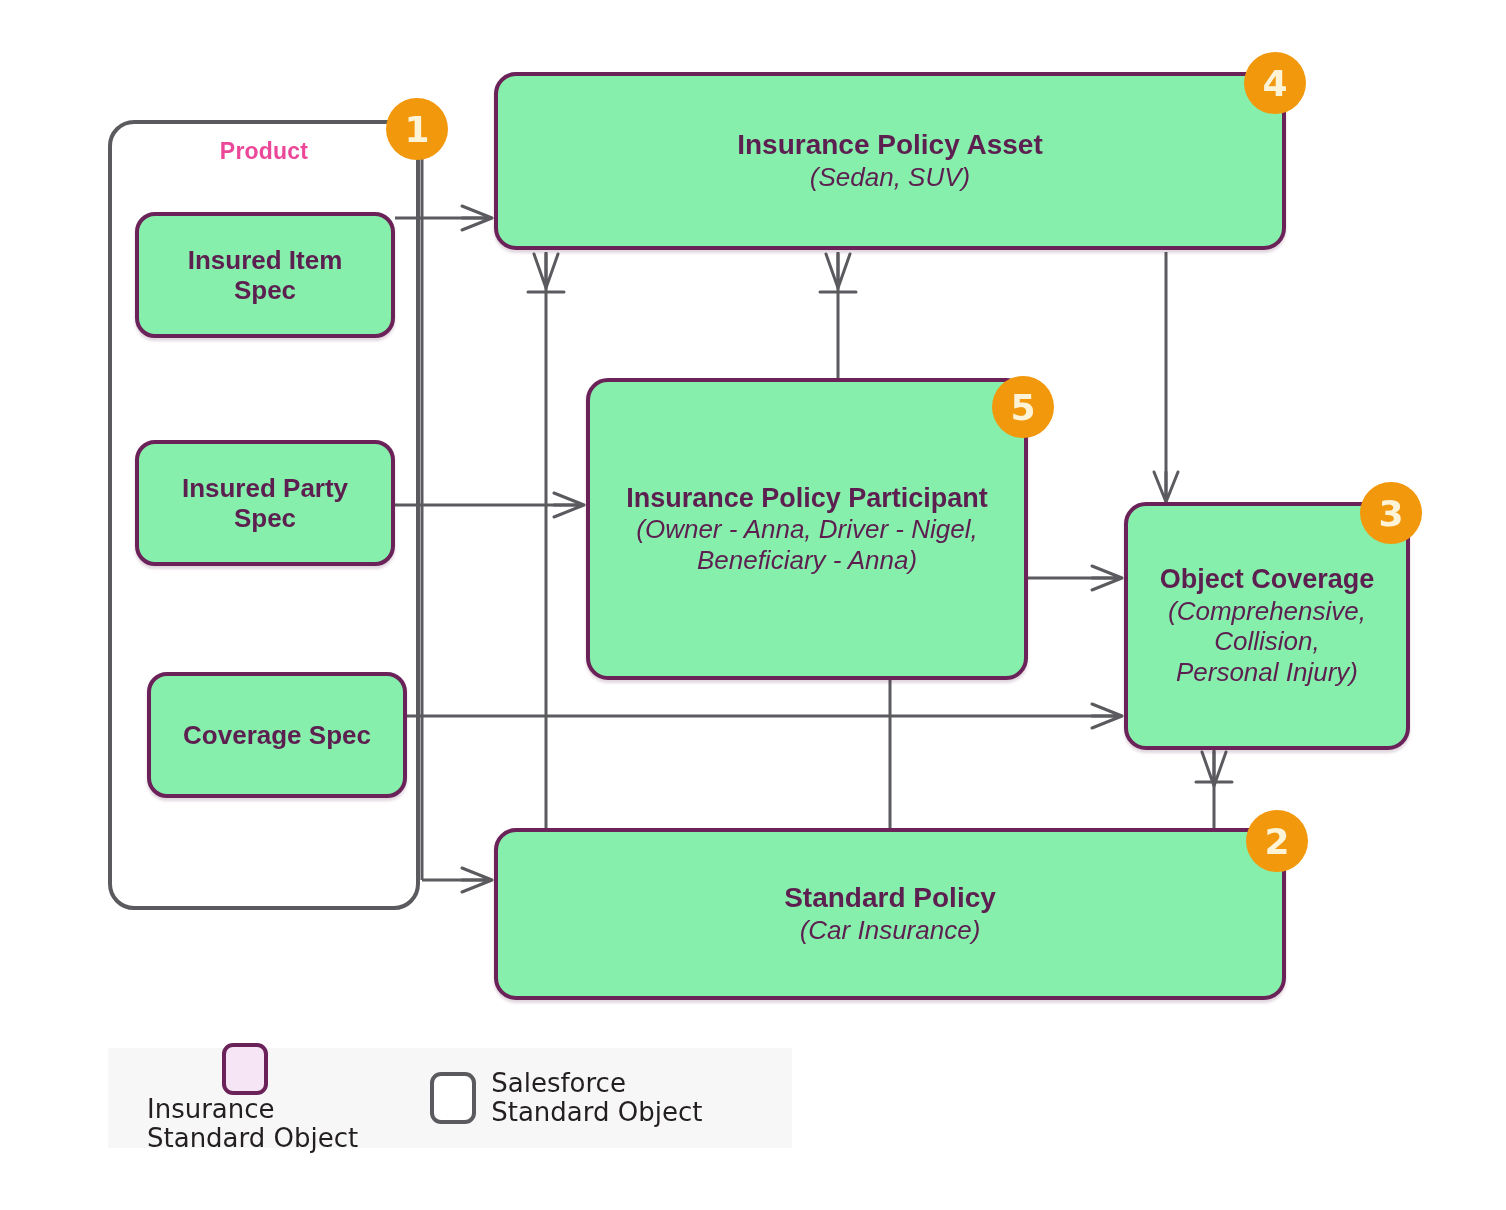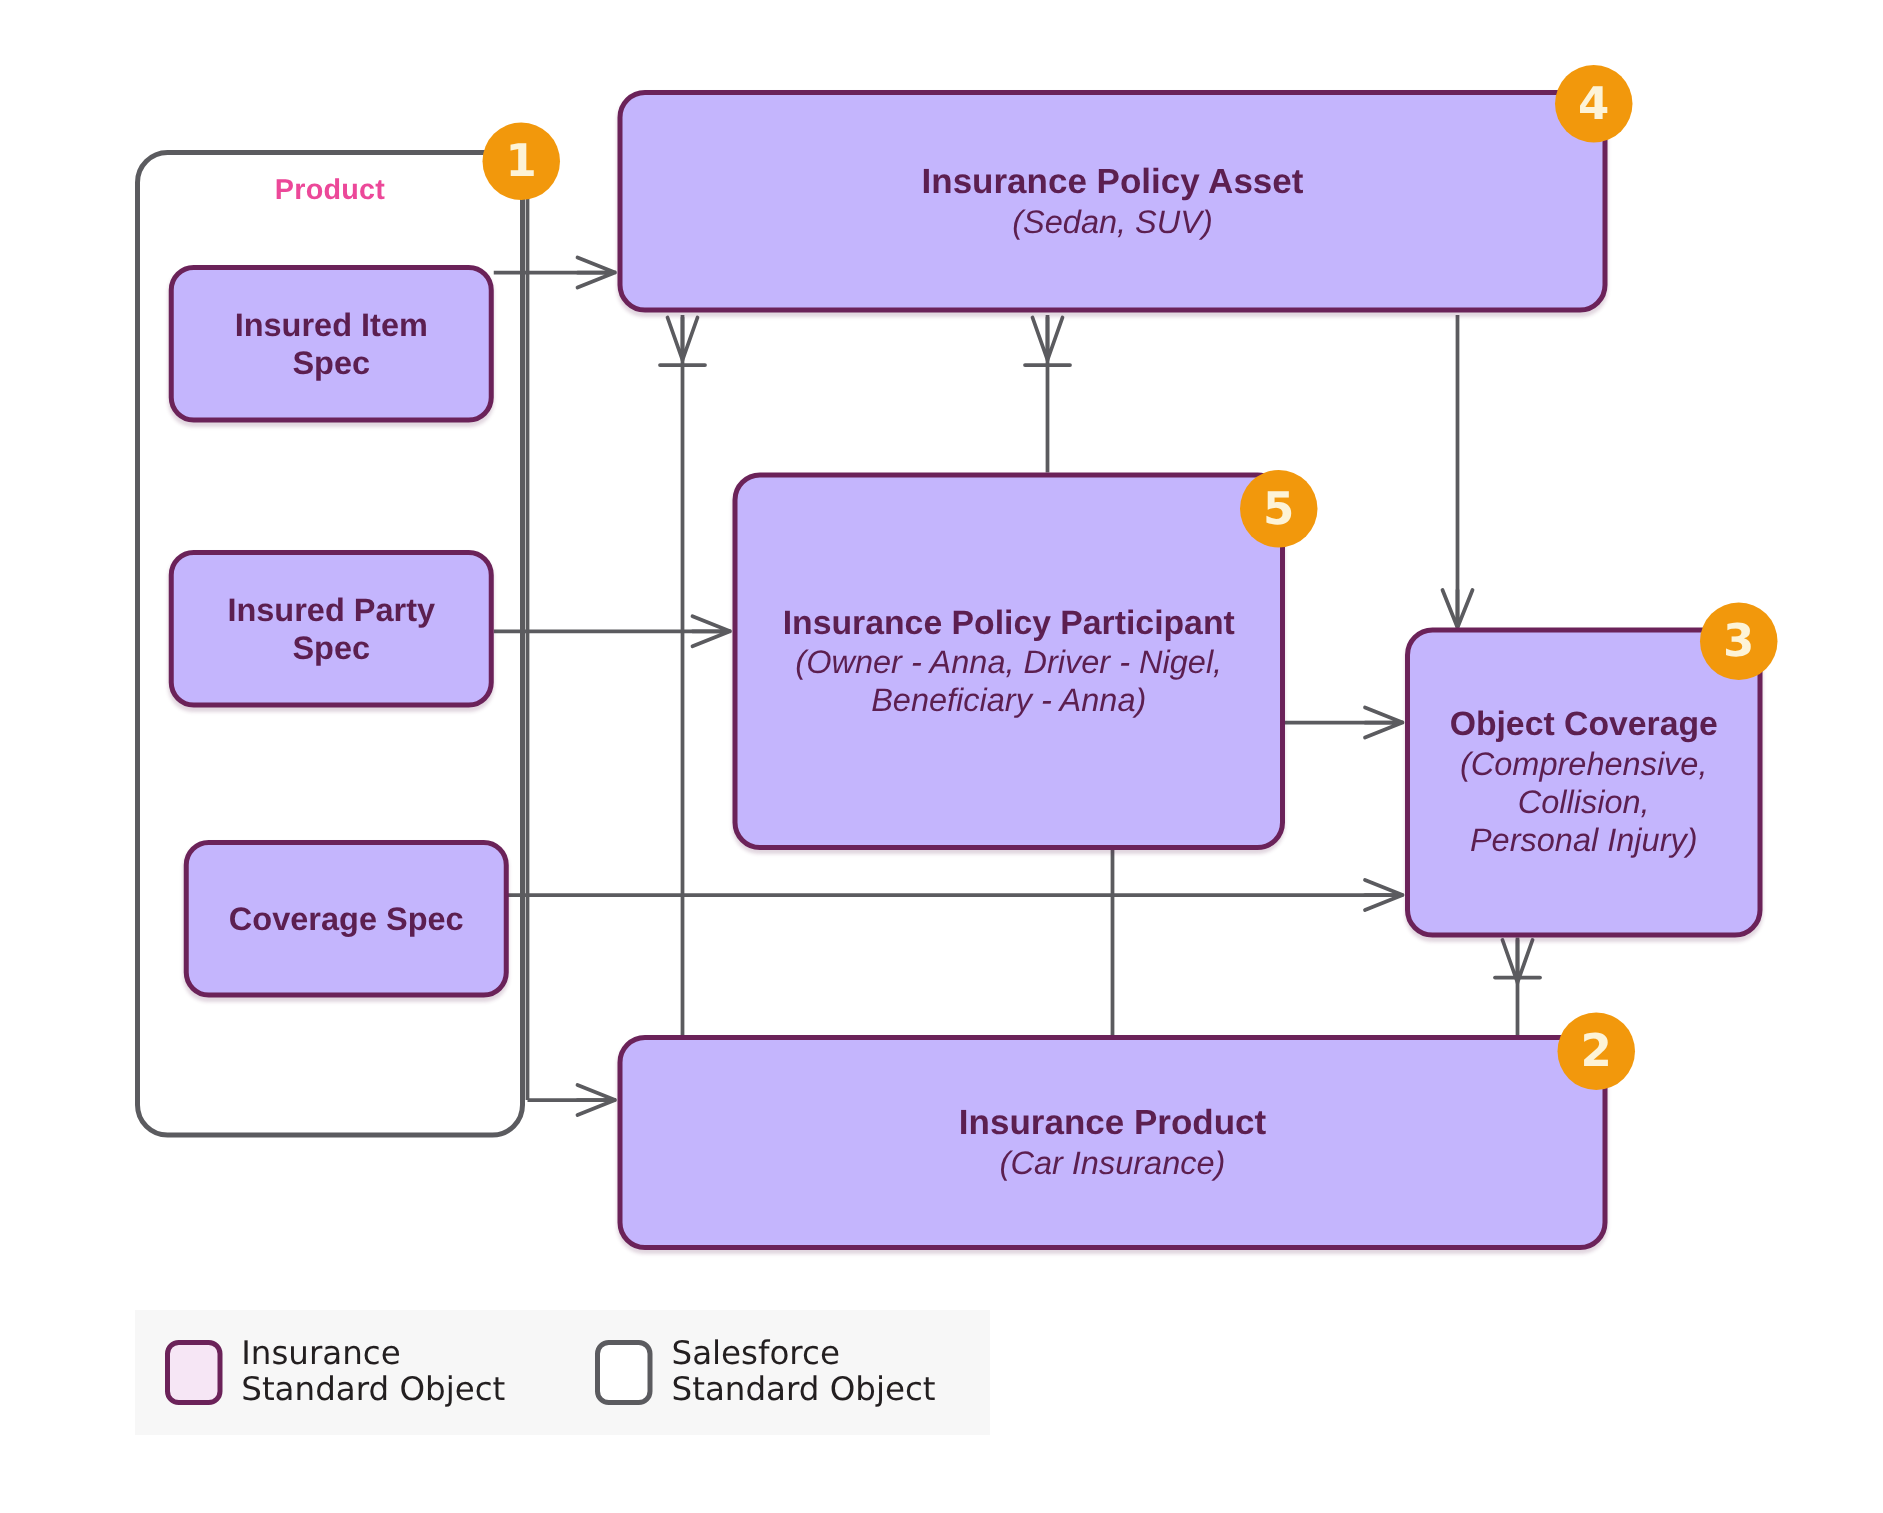--- a/index.html
+++ b/index.html
@@ -48,21 +48,21 @@
     font-weight: bold;
     color: #ec4899;
     z-index: 5;
     letter-spacing: .2px;
   }
 
   
   .ins-box {
     position: absolute;
     box-sizing: border-box;
-    background: #c4b5fd;
+    background: #86efac;
     border: 4px solid #6b2259;
     border-radius: 22px;
     color: #5c1f50;
     display: flex;
     flex-direction: column;
     align-items: center;
     justify-content: center;
     text-align: center;
     z-index: 4;
     box-shadow: 0 3px 3px rgba(90,30,75,0.18);
@@ -145,21 +145,21 @@
     height: 100px;
     background: #f7f7f7;
     display: flex;
     align-items: center;
     z-index: 6;
   }
   .legend-item {
     display: flex;
     align-items: center;
   }
-  #legend-item-insurance { margin-left: 24px; }
+  #legend-item-insurance { margin-left: 24px; flex-direction: column; }
   #legend-item-salesforce { margin-left: 72px; }
   .swatch {
     width: 46px;
     height: 52px;
     border-radius: 11px;
     box-sizing: border-box;
     flex: none;
   }
   .swatch-ins {
     background: #f6e6f5;
@@ -278,21 +278,21 @@
     <div class="title">Insurance Policy Participant</div>
     <div class="subtitle">(Owner - Anna, Driver - Nigel,<br>Beneficiary - Anna)</div>
   </div>
 
   <div class="ins-box" id="box-policy-coverage">
     <div class="title">Object Coverage</div>
     <div class="subtitle">(Comprehensive,<br>Collision,<br>Personal Injury)</div>
   </div>
 
   <div class="ins-box" id="box-insurance-policy">
-    <div class="title">Insurance Product</div>
+    <div class="title">Standard Policy</div>
     <div class="subtitle">(Car Insurance)</div>
   </div>
 
   <div class="badge" id="badge-1">1</div>
   <div class="badge" id="badge-2">2</div>
   <div class="badge" id="badge-3">3</div>
   <div class="badge" id="badge-4">4</div>
   <div class="badge" id="badge-5">5</div>
 
   <div class="legend">

